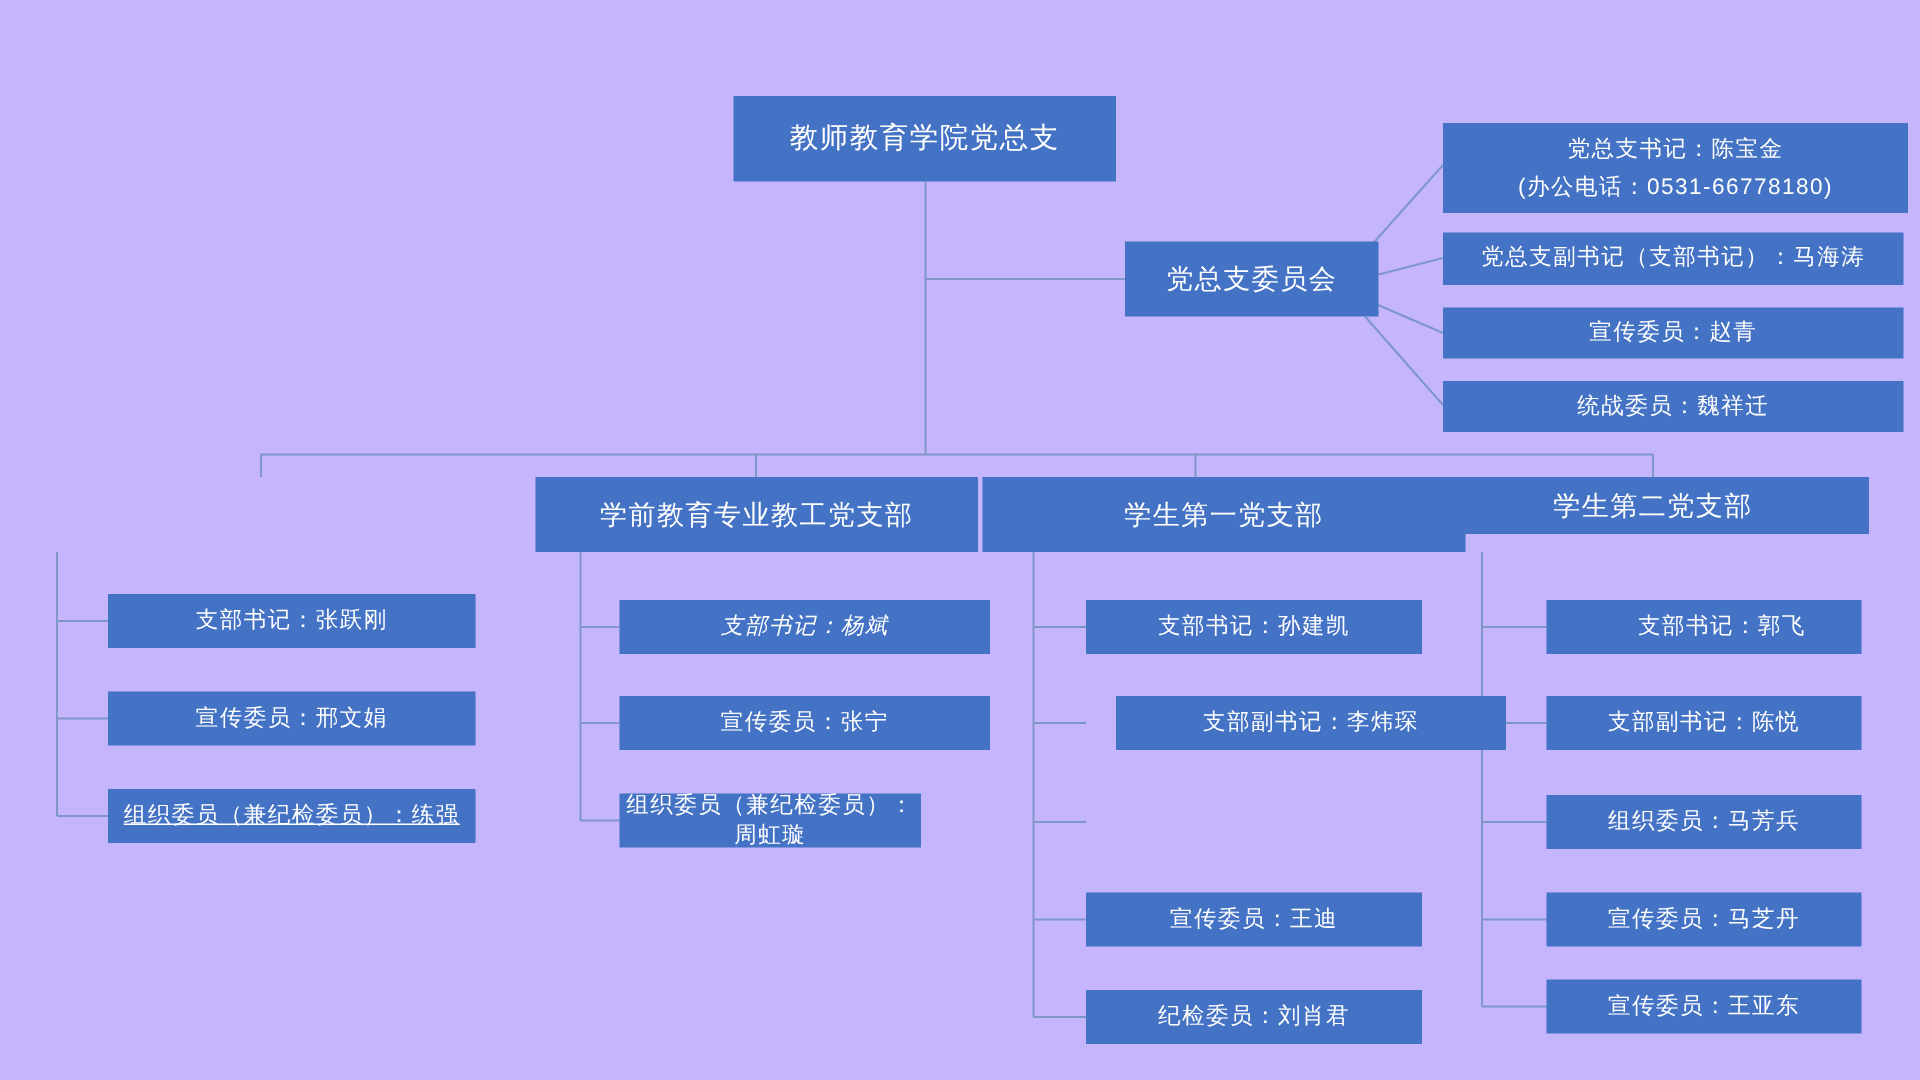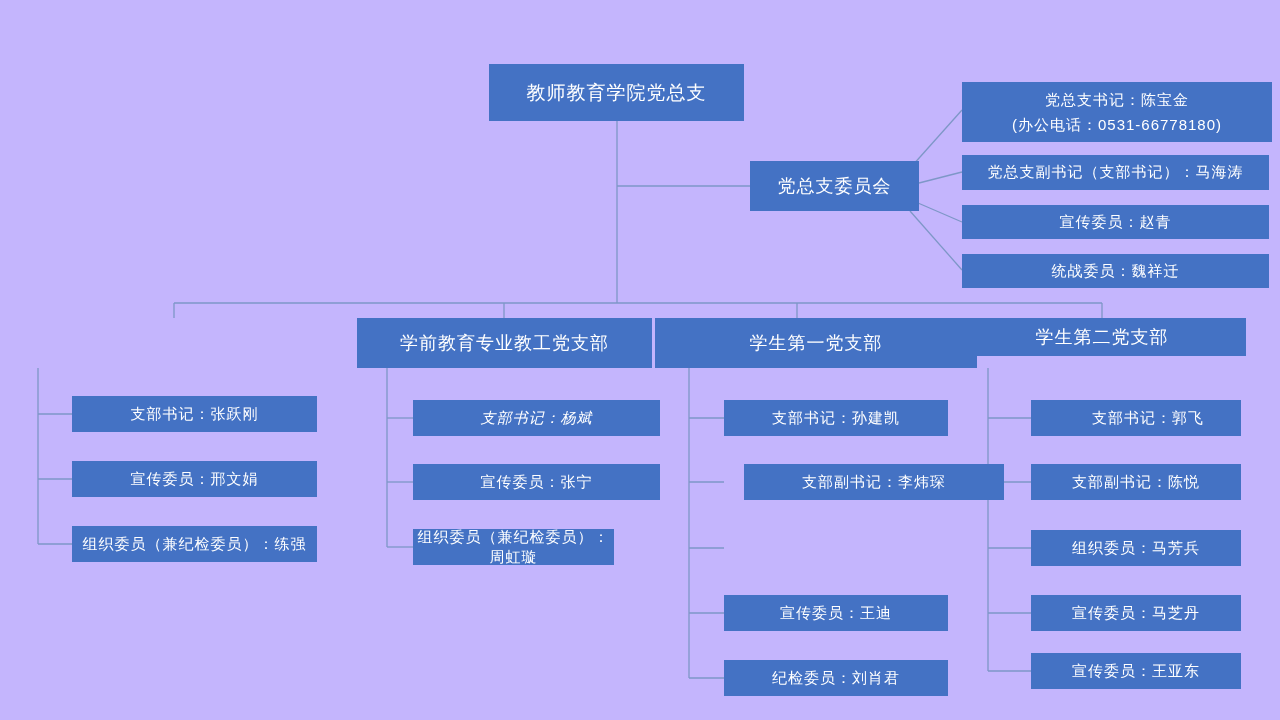--- a/index.html
+++ b/index.html
@@ -74,21 +74,21 @@
   <div class="box mem2" style="left:962px;top:82px;width:310px;height:60px;">
     <div>党总支书记：陈宝金</div>
     <div>(办公电话：0531-66778180)</div>
   </div>
   <div class="box mem" style="left:962px;top:155px;width:307px;height:35px;">党总支副书记（支部书记）：马海涛</div>
   <div class="box mem" style="left:962px;top:205px;width:307px;height:34px;">宣传委员：赵青</div>
   <div class="box mem" style="left:962px;top:254px;width:307px;height:34px;">统战委员：魏祥迁</div>
 
   <div class="box mem" style="left:72px;top:396px;width:245px;height:36px;">支部书记：张跃刚</div>
   <div class="box mem" style="left:72px;top:461px;width:245px;height:36px;">宣传委员：邢文娟</div>
-  <div class="box mem" style="left:72px;top:526px;width:245px;height:36px;">组织委员（兼纪检委员）：练强</div>
+  <div class="box mem" style="left:72px;top:526px;width:245px;height:36px;text-decoration:underline;">组织委员（兼纪检委员）：练强</div>
 
   <div class="box hdr" style="left:357px;top:318px;width:295px;height:50px;">学前教育专业教工党支部</div>
   <div class="box mem" style="left:413px;top:400px;width:247px;height:36px;font-style:italic;">支部书记：杨斌</div>
   <div class="box mem" style="left:413px;top:464px;width:247px;height:36px;">宣传委员：张宁</div>
   <div class="box mem" style="left:413px;top:529px;width:201px;height:36px;">组织委员（兼纪检委员）：周虹璇</div>
 
   <div class="box hdr" style="left:655px;top:318px;width:322px;height:50px;">学生第一党支部</div>
   <div class="box mem" style="left:724px;top:400px;width:224px;height:36px;">支部书记：孙建凯</div>
   <div class="box mem" style="left:724px;top:464px;width:260px;height:36px;margin-left:20px;">支部副书记：李炜琛</div>
   <div class="box mem" style="left:724px;top:595px;width:224px;height:36px;">宣传委员：王迪</div>

